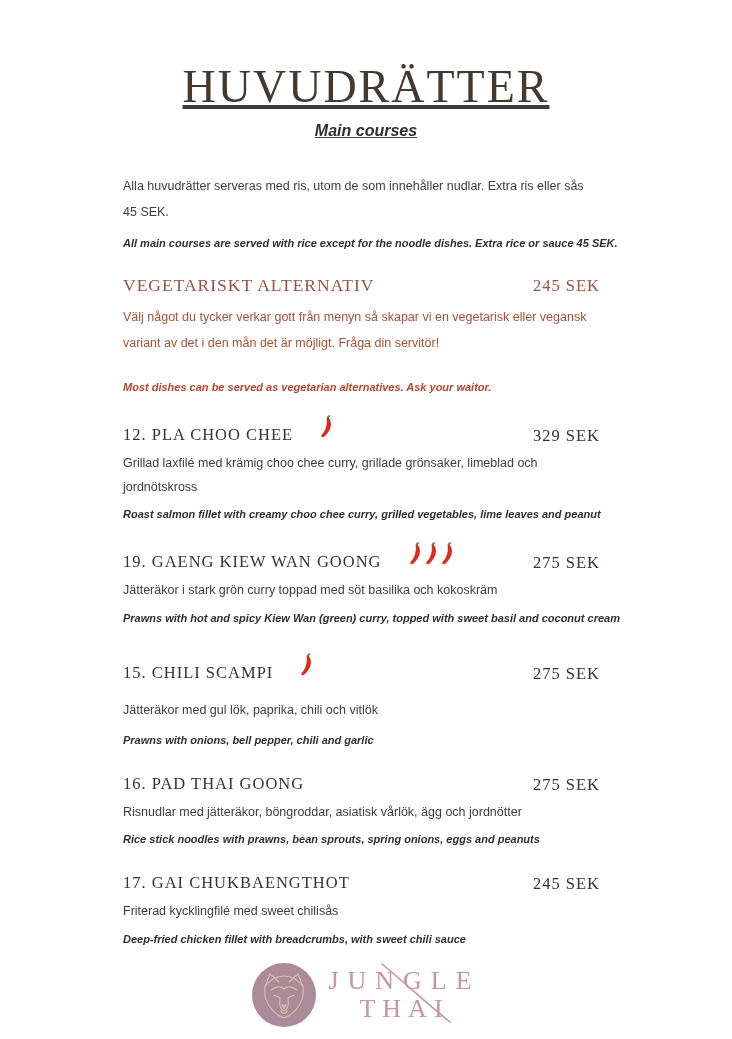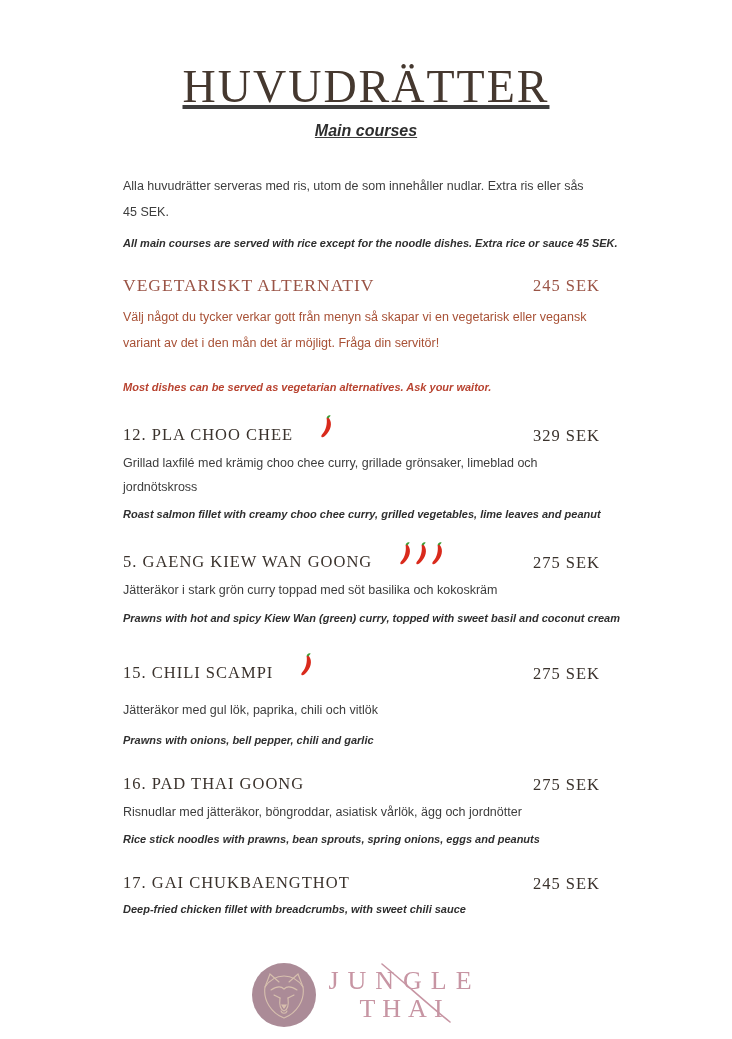--- a/index.html
+++ b/index.html
@@ -204,21 +204,21 @@
               </svg>
             </span>
       <span class="item-price">329 SEK</span>
     </div>
     <p class="item-desc">Grillad laxfilé med krämig choo chee curry, grillade grönsaker, limeblad och jordnötskross</p>
     <p class="item-desc-en">Roast salmon fillet with creamy choo chee curry, grilled vegetables, lime leaves and peanut</p>
   </section>
 
   <section class="item">
     <div class="head-row">
-      <span class="item-name">5. GAENG KIEW WAN GOONG</span>
+      <span class="item-name">19. GAENG KIEW WAN GOONG</span>
       <span class="chilis">
               <svg width="15" height="26" viewBox="0 0 15 26">
                 <path d="M9.4,3.6 C12.8,7.2 13.2,13.5 8.2,19.6 C6.2,22.1 3.8,24.1 2.6,23.1 C1.8,22.4 2.6,21.1 3.8,19.6 C7.2,15.4 8.4,9.4 7.6,3.9 Z" fill="#d92a1c"></path>
                 <path d="M7.6,3.9 C8.2,1.9 9.8,0.8 11.6,1.5 C10.8,2.9 10.2,3.5 9.4,4.2 Z" fill="#3f9b35"></path>
               </svg>
               <svg width="15" height="26" viewBox="0 0 15 26">
                 <path d="M9.4,3.6 C12.8,7.2 13.2,13.5 8.2,19.6 C6.2,22.1 3.8,24.1 2.6,23.1 C1.8,22.4 2.6,21.1 3.8,19.6 C7.2,15.4 8.4,9.4 7.6,3.9 Z" fill="#d92a1c"></path>
                 <path d="M7.6,3.9 C8.2,1.9 9.8,0.8 11.6,1.5 C10.8,2.9 10.2,3.5 9.4,4.2 Z" fill="#3f9b35"></path>
               </svg>
               <svg width="15" height="26" viewBox="0 0 15 26">
@@ -256,20 +256,21 @@
     <p class="item-desc">Risnudlar med jätteräkor, böngroddar, asiatisk vårlök, ägg och jordnötter</p>
     <p class="item-desc-en">Rice stick noodles with prawns, bean sprouts, spring onions, eggs and peanuts</p>
   </section>
 
   <section class="item">
     <div class="head-row">
       <span class="item-name">17. GAI CHUKBAENGTHOT</span>
 
       <span class="item-price">245 SEK</span>
     </div>
+    <p class="item-desc">Friterad kycklingfilé med sweet chilisås</p>
     <p class="item-desc-en">Deep-fried chicken fillet with breadcrumbs, with sweet chili sauce</p>
   </section>
 </div>
 
   </div>
 
   <div class="footer">
     <span class="logo-badge">
       <svg width="66" height="70" viewBox="0 0 66 70">
         <circle cx="33" cy="35" r="32" fill="#ab8b97"></circle>

